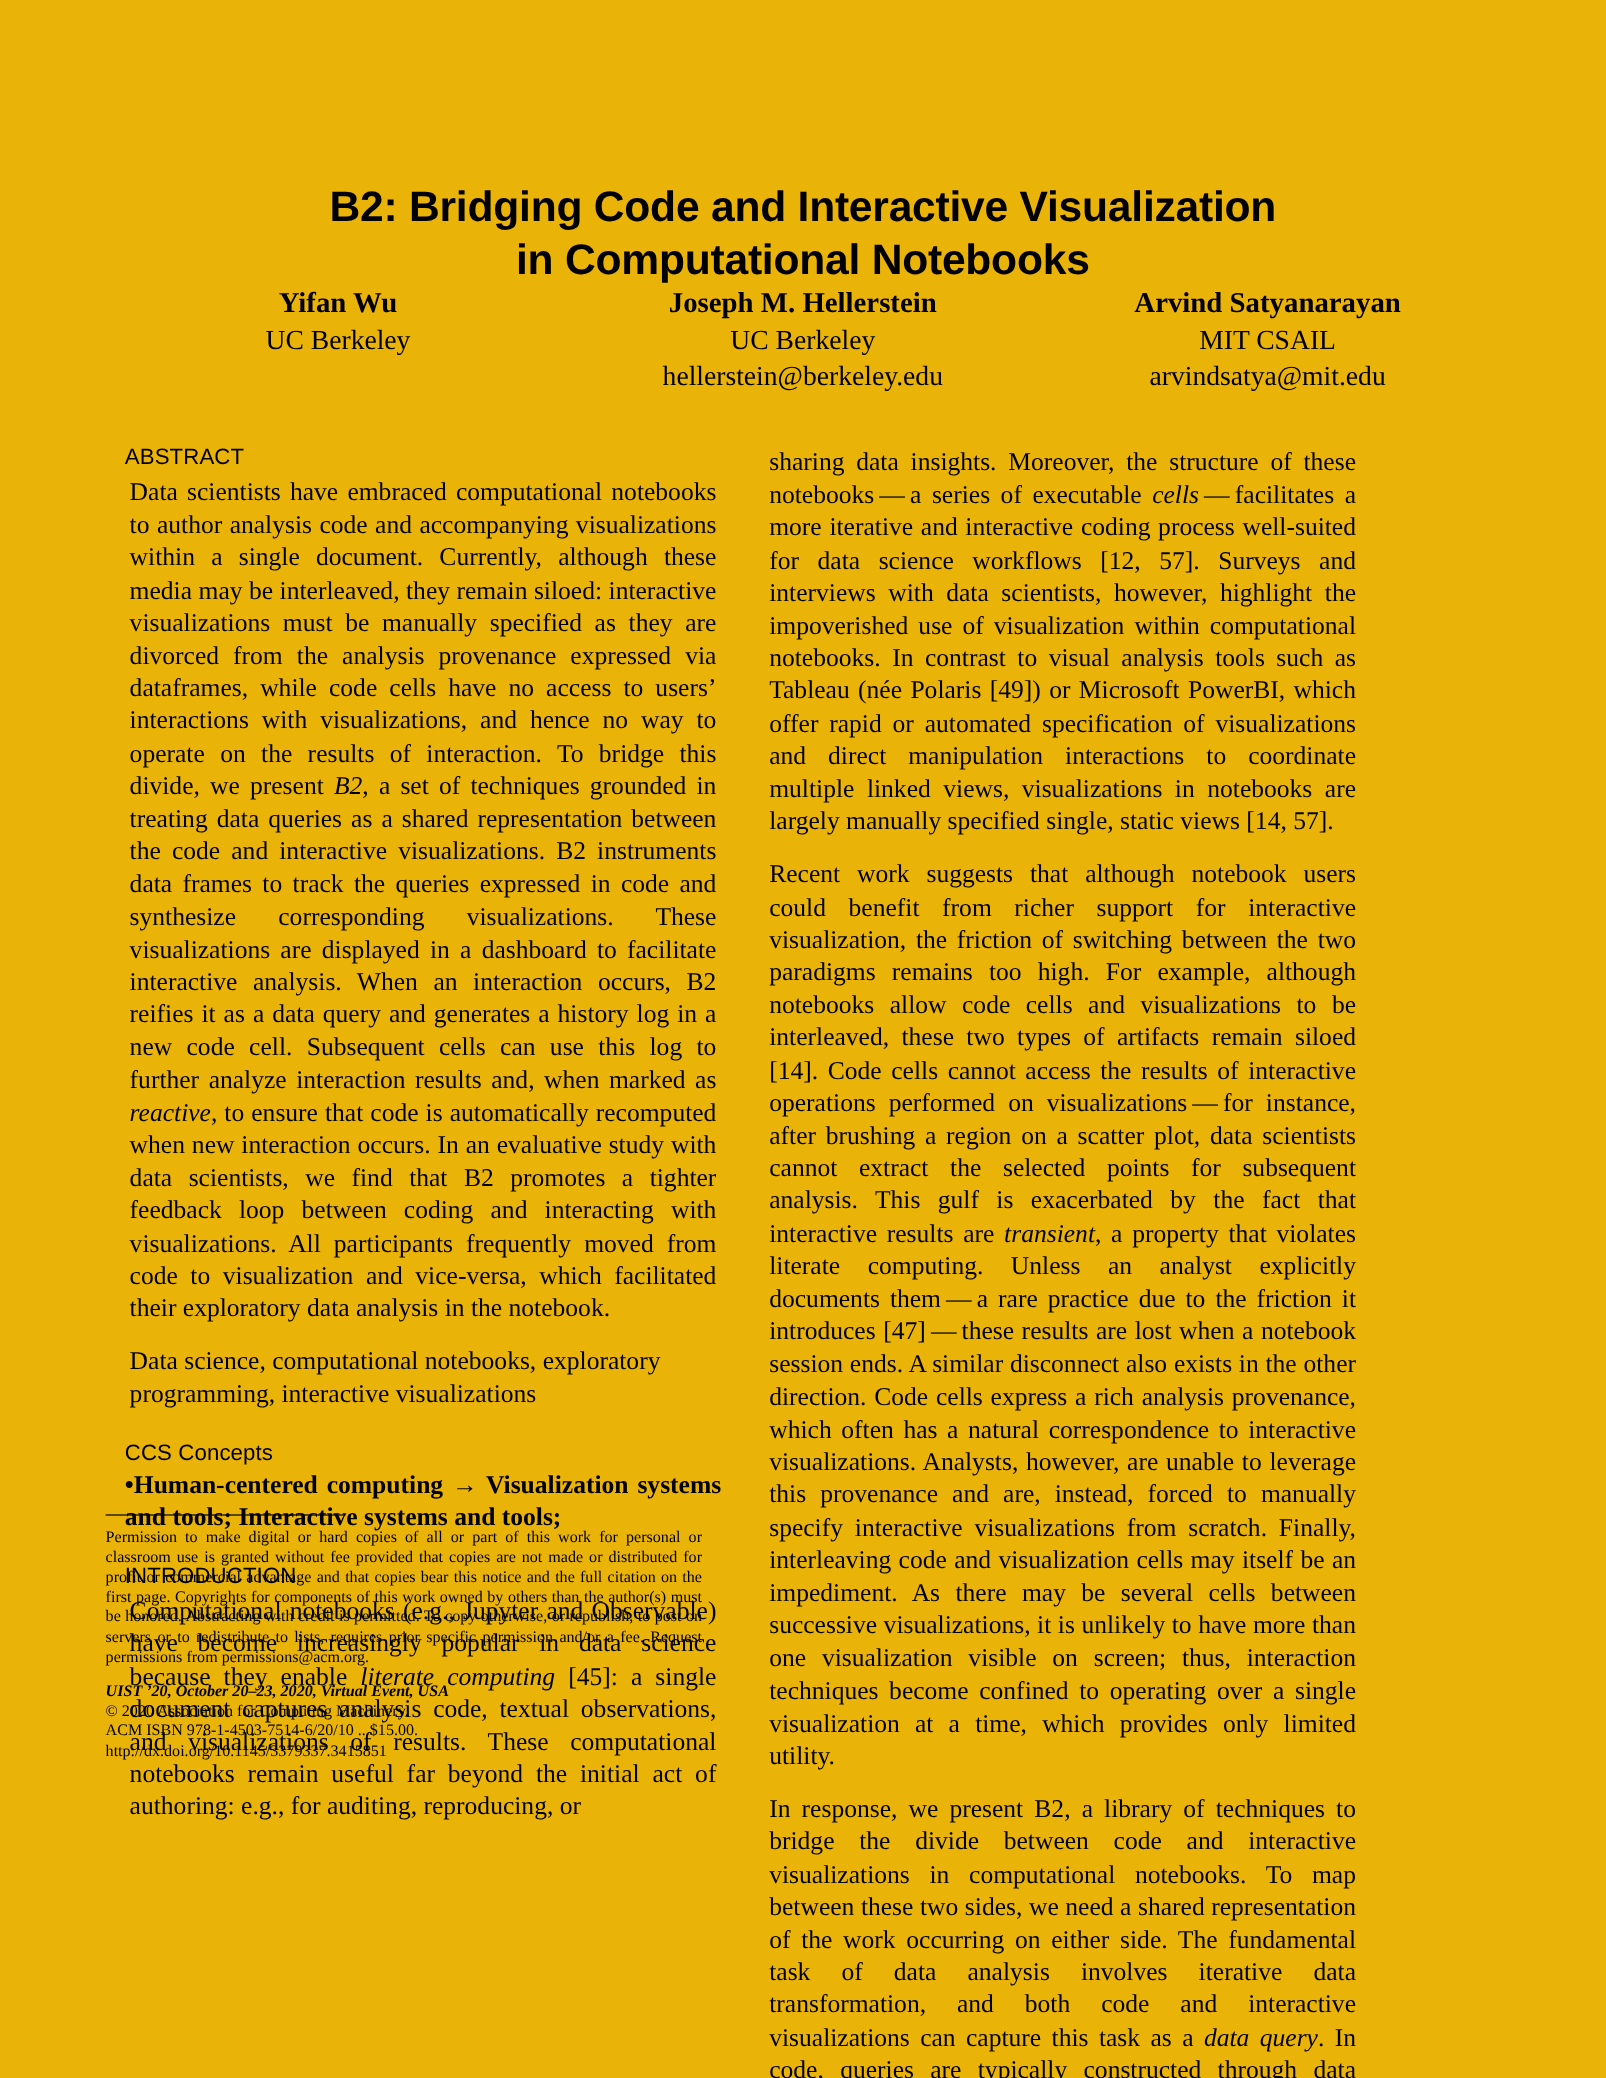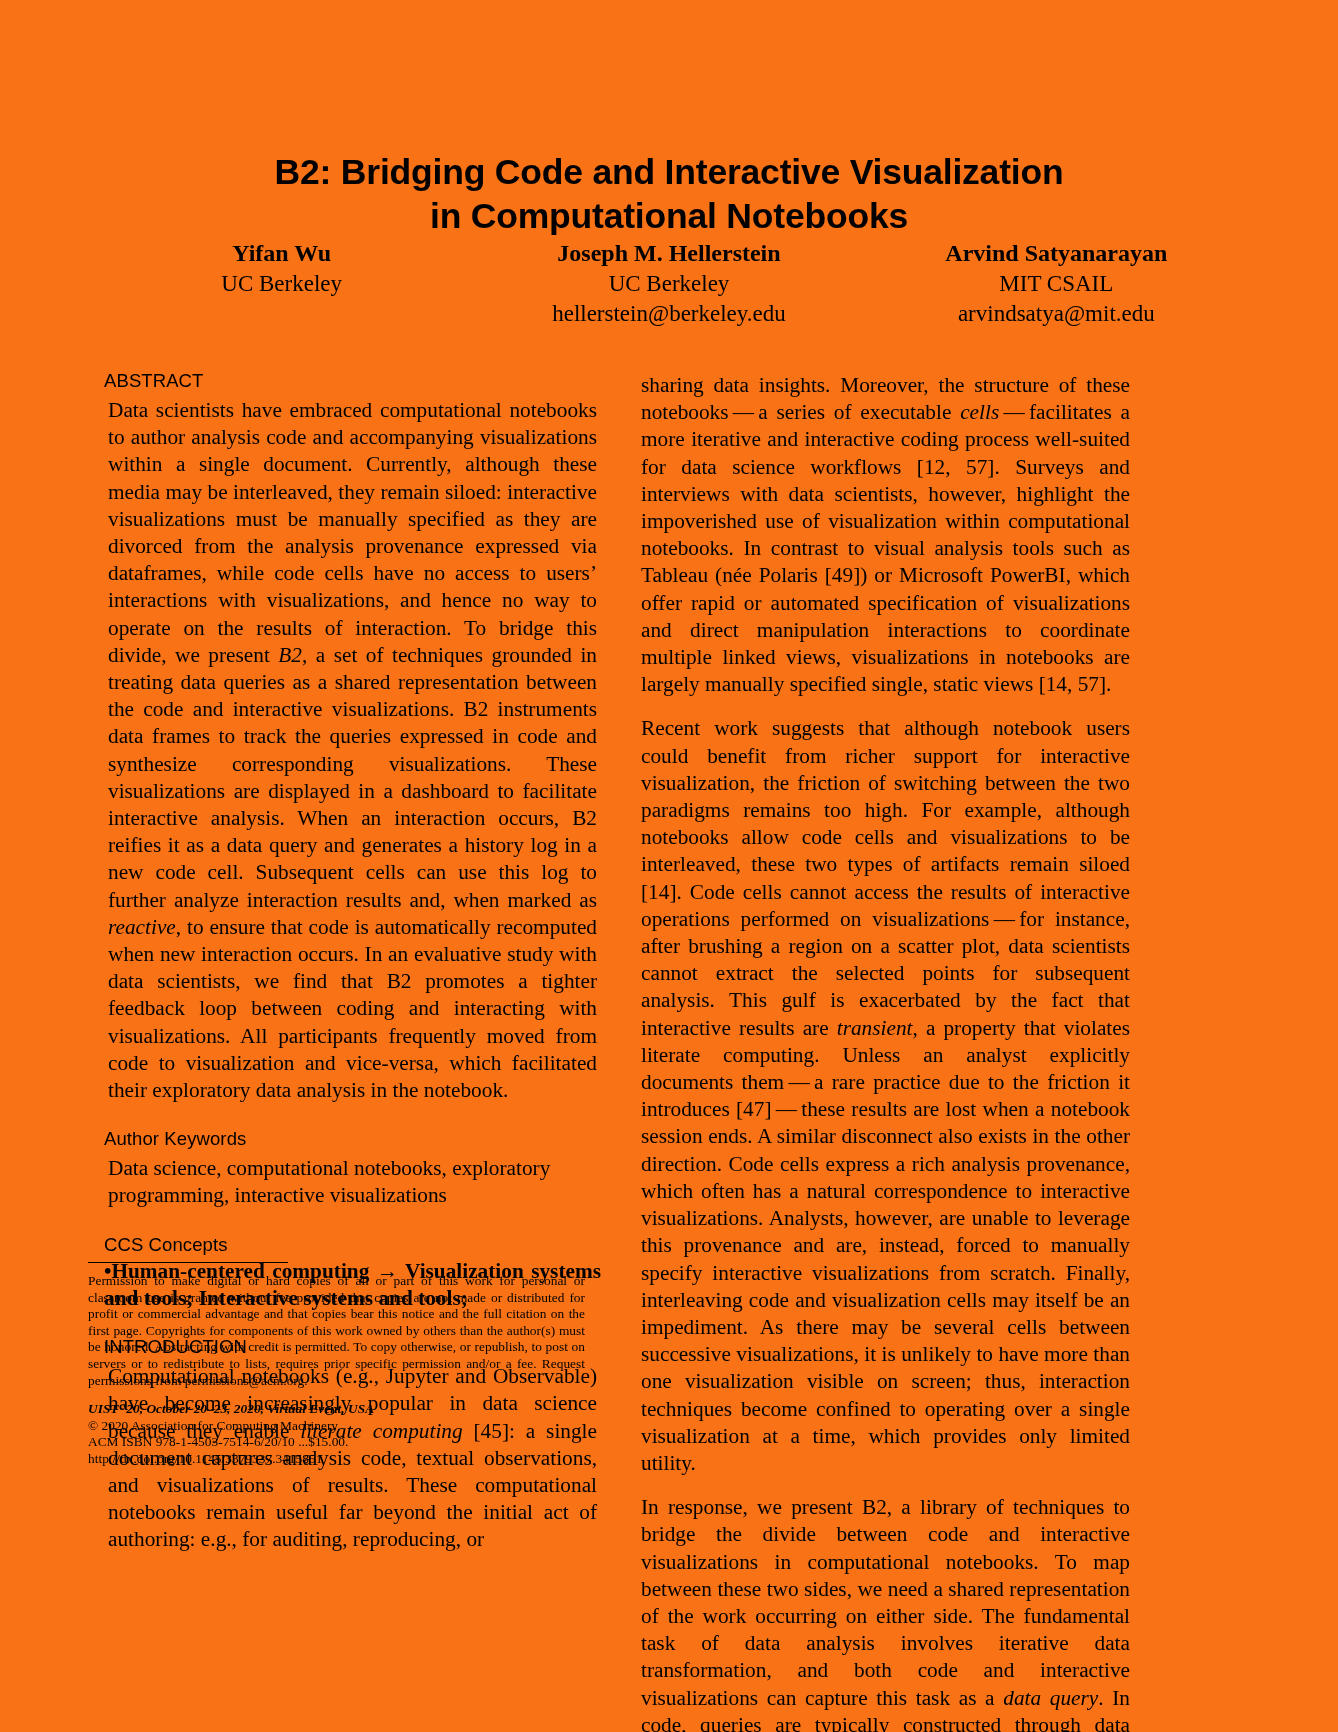--- a/index.html
+++ b/index.html
@@ -4,21 +4,21 @@
 <style>
   html, body {
     margin: 0;
     padding: 0;
     background: #ffffff;
   }
   .page {
     position: relative;
     width: 1338px;
     height: 1732px;
-    background: #f97316;
+    background: #eab308;
     box-sizing: border-box;
     font-family: "Liberation Serif", "DejaVu Serif", serif;
     color: #000000;
     overflow: hidden;
   }
 
   
   .title-block {
     position: absolute;
     left: 104px;
@@ -163,21 +163,20 @@
     </div>
   </div>
 
   <div class="columns">
 
     <div class="col col-left">
 
       <h2 class="sec-head">ABSTRACT</h2>
       <p class="body"><span>Data scientists have embraced computational notebooks to author analysis code and accompanying visualizations within a single document. Currently, although these media may be interleaved, they remain siloed: interactive visualizations must be manually specified as they are divorced from the analysis provenance expressed via dataframes, while code cells have no access to users’ interactions with visualizations, and hence no way to operate on the results of interaction. To bridge this divide, we present </span><i>B2</i><span>, a set of techniques grounded in treating data queries as a shared representation between the code and interactive visualizations. B2 instruments data frames to track the queries expressed in code and synthesize corresponding visualizations. These visualizations are displayed in a dashboard to facilitate interactive analysis. When an interaction occurs, B2 reifies it as a data query and generates a history log in a new code cell. Subsequent cells can use this log to further analyze interaction results and, when marked as </span><i>reactive</i><span>, to ensure that code is automatically recomputed when new interaction occurs. In an evaluative study with data scientists, we find that B2 promotes a tighter feedback loop between coding and interacting with visualizations. All participants frequently moved from code to visualization and vice-versa, which facilitated their exploratory data analysis in the notebook.</span></p>
 
-      <h2 class="sec-head spaced">Author Keywords</h2>
       <p class="body tight">Data science, computational notebooks, exploratory programming, interactive visualizations</p>
 
       <h2 class="sec-head spaced">CCS Concepts</h2>
       <p class="ccs"><span>•Human-centered computing</span> <span>→</span> <span>Visualization systems and tools; Interactive systems and tools;</span></p>
 
       <h2 class="sec-head spaced">INTRODUCTION</h2>
       <p class="body"><span>Computational notebooks (e.g., Jupyter and Observable) have become increasingly popular in data science because they enable </span><i>literate computing</i><span> [45]: a single document captures analysis code, textual observations, and visualizations of results. These computational notebooks remain useful far beyond the initial act of authoring: e.g., for auditing, reproducing, or</span></p>
 
     </div>
 

